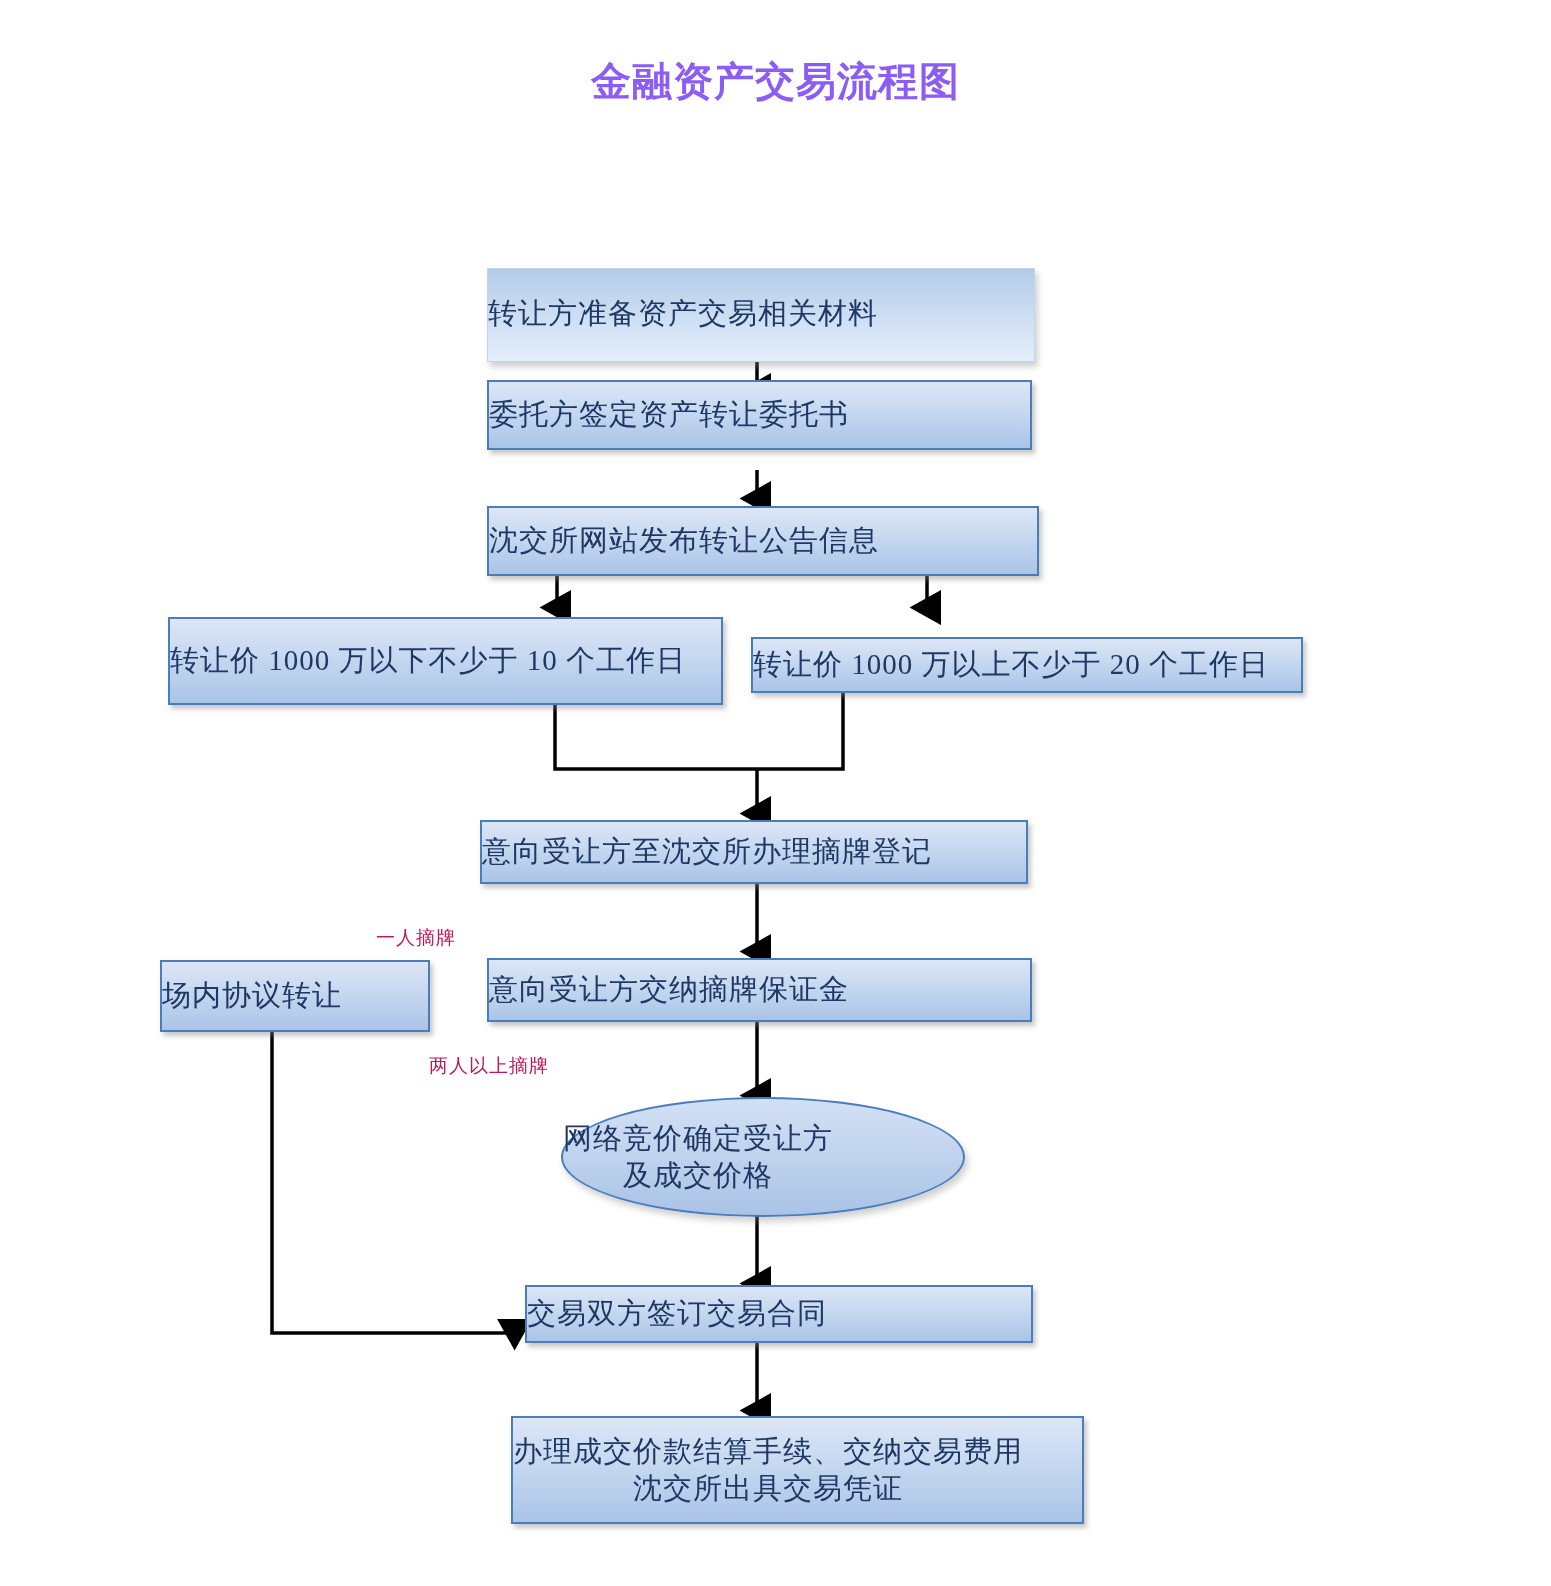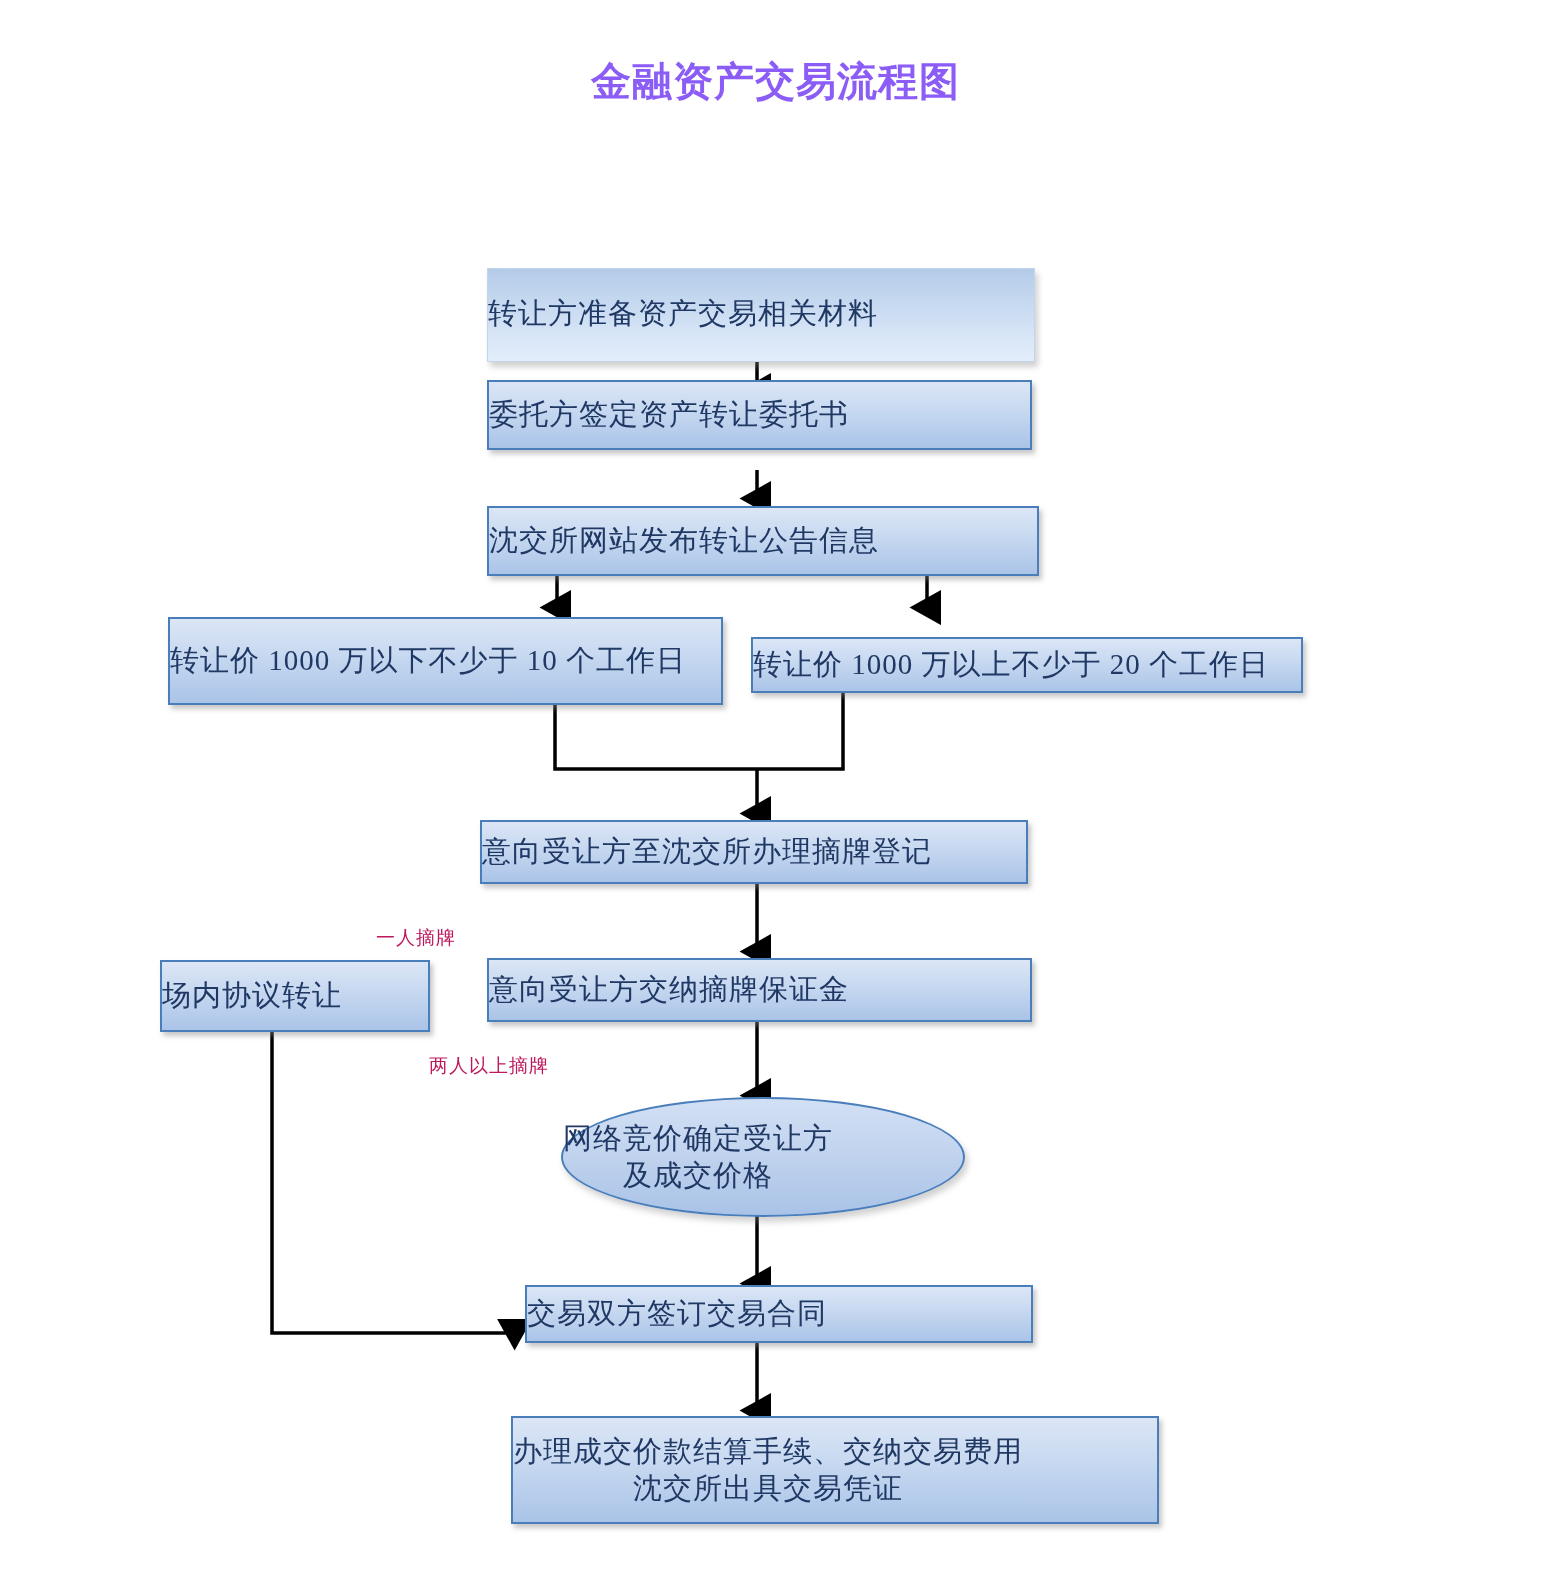--- a/index.html
+++ b/index.html
@@ -151,21 +151,21 @@
 
   <div class="node ellipse" style="left:561px; top:1097px; width:404px; height:120px;">
     <span>网络竞价确定受让方
 及成交价格</span>
   </div>
 
   <div class="node rect" style="left:525px; top:1285px; width:508px; height:58px;">
     <span>交易双方签订交易合同</span>
   </div>
 
-  <div class="node rect" style="left:511px; top:1416px; width:648px; height:108px;">
+  <div class="node rect" style="left:511px; top:1416px; width:573px; height:108px;">
     <span>办理成交价款结算手续、交纳交易费用
 沈交所出具交易凭证</span>
   </div>
 
   <div class="edge-label" style="left:370px; top:925px;">一人摘牌</div>
 
   <div class="edge-label" style="left:423px; top:1053px;">两人以上摘牌</div>
 
 </div>
 

